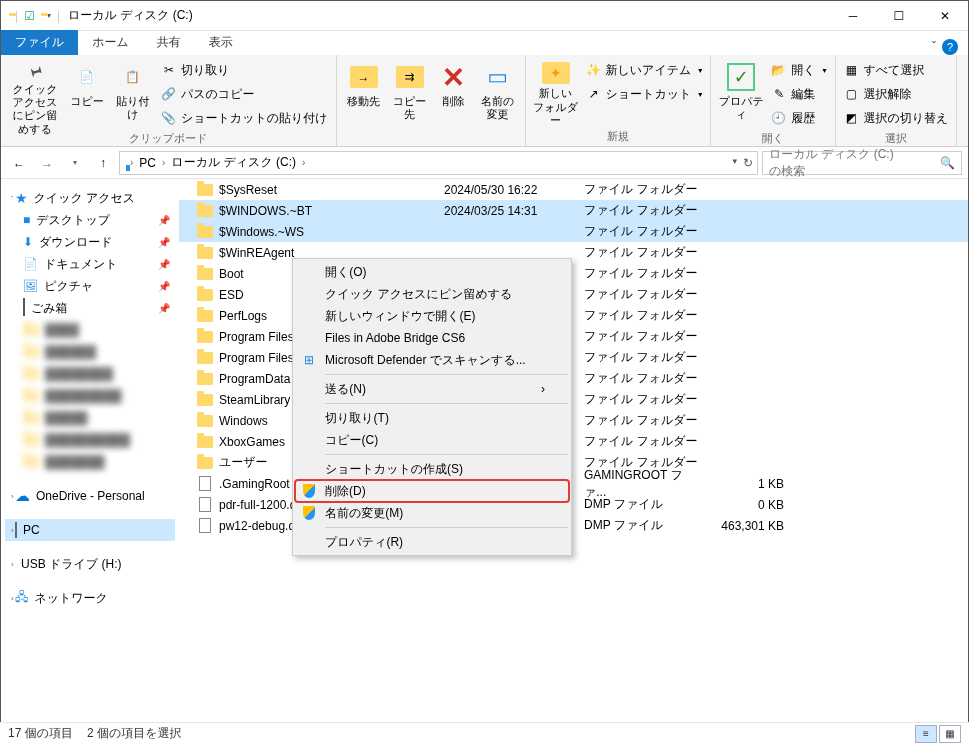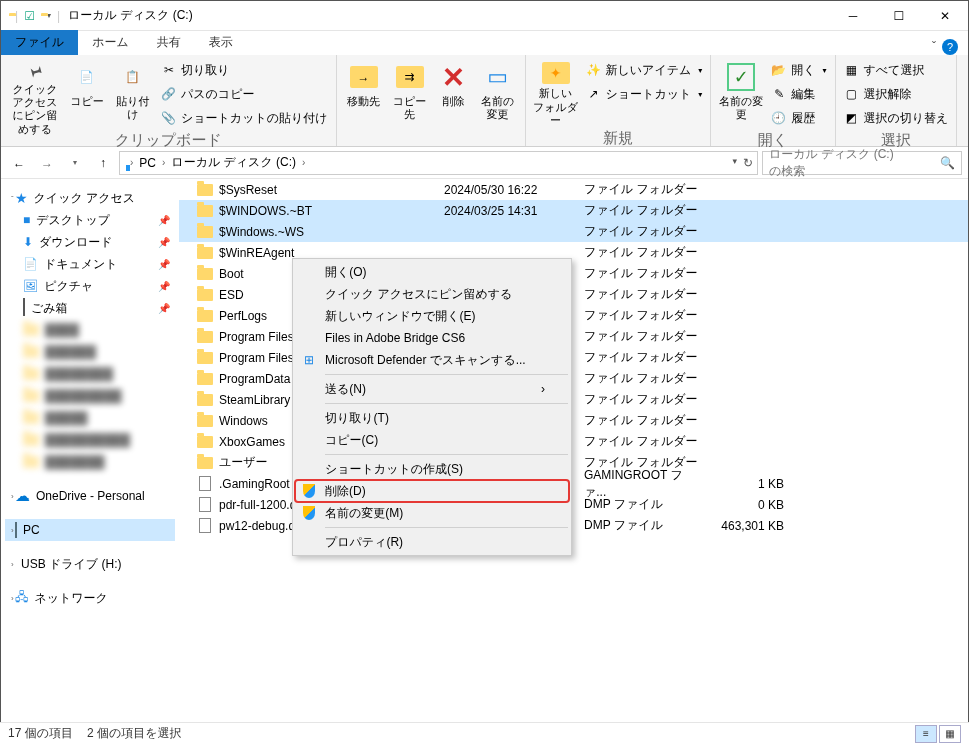--- a/index.html
+++ b/index.html
@@ -6,28 +6,28 @@
 body { background: #fff; width: 969px; height: 744px; overflow: hidden; border: 1px solid #555; }
 
 .titlebar { height: 30px; display: flex; align-items: center; padding: 0 0 0 8px; background: #fff; border-bottom: 1px solid #e5e5e5; }
 .titlebar .qat { display: flex; align-items: center; gap: 6px; }
 .titlebar .title { margin-left: 8px; }
 .titlebar .wincontrols { margin-left: auto; display: flex; }
 .titlebar .wc { width: 46px; height: 30px; display: flex; align-items: center; justify-content: center; }
 
 .tabs { height: 24px; display: flex; align-items: flex-end; background: #fff; }
 .tab { padding: 4px 14px; color: #333; cursor: default; }
-.tab.active { background: #1979ca; color: #000000; }
+.tab.active { background: #1979ca; color: #ffffff; }
 .tabs .help { margin-left: auto; margin-right: 10px; display: flex; align-items: center; gap: 6px; }
 .help-icon { width: 16px; height: 16px; background: #0078d4; border-radius: 50%; color: #fff; text-align: center; line-height: 16px; font-size: 11px; }
 
 .ribbon { height: 92px; background: #f5f5f5; border-bottom: 1px solid #d0d0d0; display: flex; }
 .group { border-right: 1px solid #d8d8d8; padding: 2px 6px; display: flex; flex-direction: column; }
 .group-body { flex: 1; display: flex; align-items: flex-start; gap: 4px; }
-.group-label { text-align: center; font-size: 15px; color: #666; padding: 2px 0; }
+.group-label { text-align: center; font-size: 11px; color: #666; padding: 2px 0; }
 .rbtn-lg { width: 56px; height: 70px; display: flex; flex-direction: column; align-items: center; justify-content: flex-start; text-align: center; gap: 2px; padding-top: 4px; }
 .rbtn-lg .ico { width: 32px; height: 32px; display: flex; align-items: center; justify-content: center; }
 .rbtn-lg .lbl { font-size: 11px; line-height: 1.2; }
 .rbtn-sm-col { display: flex; flex-direction: column; gap: 2px; padding-top: 2px; }
 .rbtn-sm { height: 22px; display: flex; align-items: center; gap: 4px; font-size: 11px; padding: 0 2px; white-space: nowrap; }
 .rbtn-sm .ico { width: 16px; height: 16px; display: flex; align-items: center; justify-content: center; }
 
 .addrbar { height: 32px; display: flex; align-items: center; padding: 2px 6px; gap: 4px; background: #fff; border-bottom: 1px solid #e5e5e5; }
 .navbtn { width: 24px; height: 24px; display: flex; align-items: center; justify-content: center; color: #666; }
 .navbtn.enabled { color: #000; }
@@ -214,21 +214,21 @@
     </div>
     <div class="group-label">新規</div>
   </div>
 
   <div class="group">
     <div class="group-body">
       <div class="rbtn-lg" style="width:48px">
           <div class="ico">
             <div class="check-lg">✓</div>
           </div>
-          <div class="lbl">名前の変更</div>
+          <div class="lbl">プロパティ</div>
         </div>
       <div class="rbtn-sm-col">
         <div class="rbtn-sm">
             <span class="ico">📂</span>
             <span>開く</span>
             <span style="font-size:8px;margin-left:3px;">▾</span>
           </div>
         <div class="rbtn-sm">
             <span class="ico">✎</span>
             <span>編集</span>

